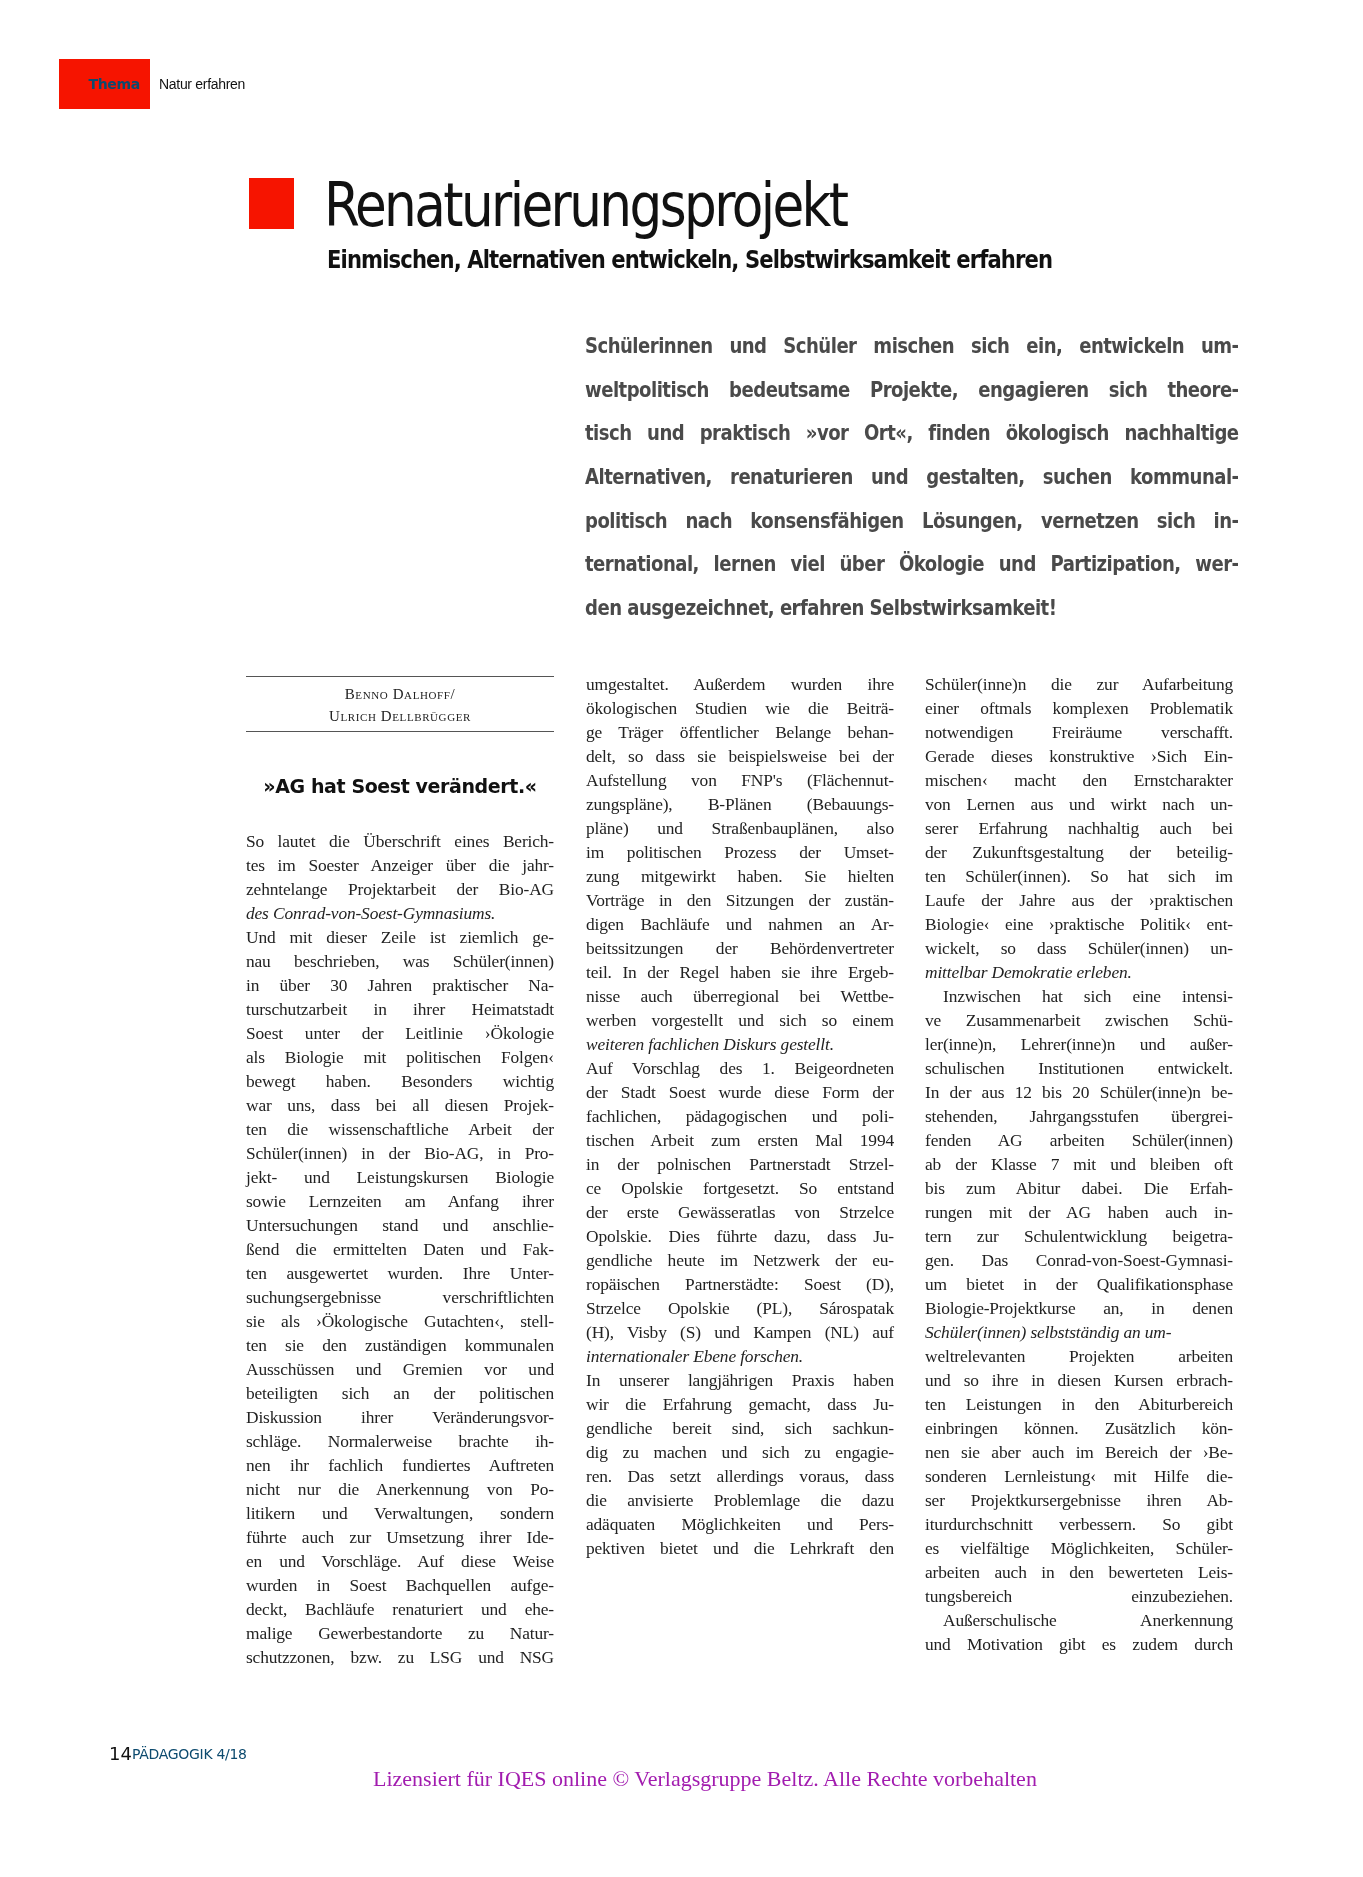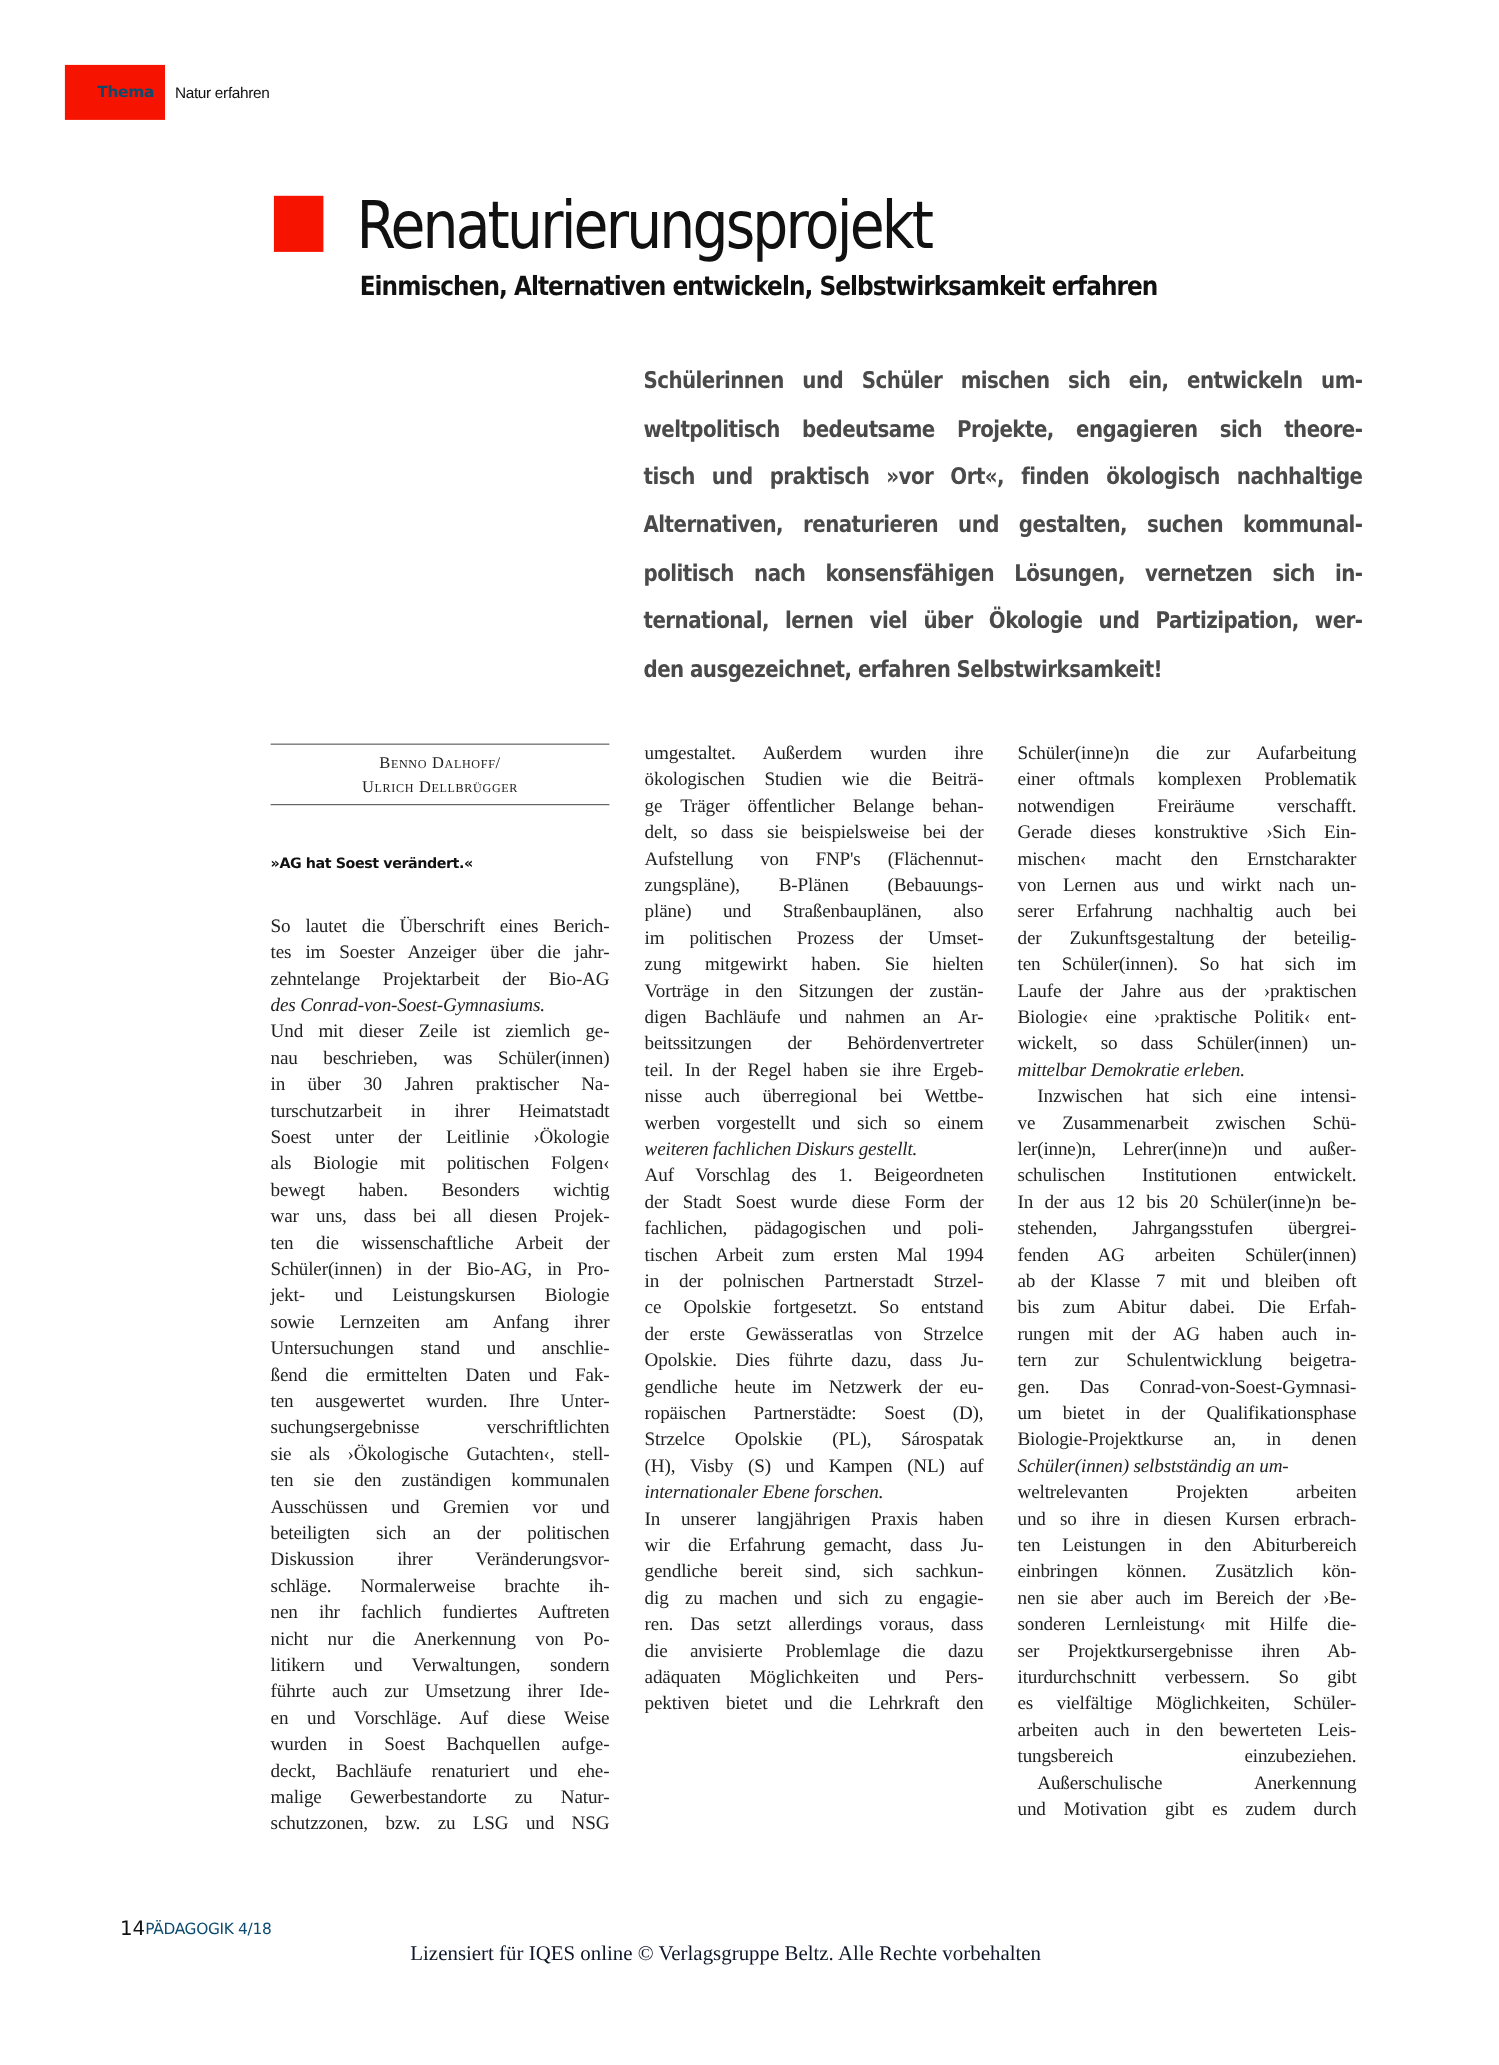--- a/index.html
+++ b/index.html
@@ -12,29 +12,29 @@
   .subtitle { position: absolute; left: 327px; top: 245px; font-family: "DejaVu Sans", sans-serif; font-weight: bold; font-size: 24px; line-height: 30px; color: #111; letter-spacing: -1px; transform: scaleX(0.88); transform-origin: left top; white-space: nowrap; }
   .lead { position: absolute; left: 585px; top: 325px; width: 655px; }
   .lead-line { font-family: "DejaVu Sans", sans-serif; font-weight: bold; font-size: 21px; line-height: 43.7px; height: 43.7px; color: #4a4a4a; white-space: nowrap; letter-spacing: -0.6px; text-align: justify; text-align-last: justify; transform: scaleX(0.86); transform-origin: left top; width: 760px; }
   .lead-line.last { text-align-last: left; }
   .col { position: absolute; top: 672px; width: 308px; }
   .col1 { left: 246px; }
   .col2 { left: 586px; }
   .col3 { left: 925px; }
   .author-box { border-top: 1.5px solid #555; border-bottom: 1.5px solid #555; padding: 6px 0 4px; text-align: center; margin-bottom: 42px; margin-top: 4px; }
   .author-line { font-family: "Liberation Serif", serif; font-size: 15px; line-height: 22px; font-variant: small-caps; letter-spacing: 0.6px; color: #222; }
-  .section-head { font-family: "DejaVu Sans", sans-serif; font-weight: bold; font-size: 13px; line-height: 24px; color: #111; letter-spacing: -0.4px; }
+  .section-head { font-family: "DejaVu Sans", sans-serif; font-weight: bold; font-size: 19px; line-height: 24px; text-align: center; color: #111; letter-spacing: -0.4px; }
   .h1 { margin-bottom: 31px; }
   .h2 { margin-top: 23px; margin-bottom: 28px; }
   .line { font-family: "Liberation Serif", serif; font-size: 17.4px; line-height: 24px; height: 24px; color: #222; white-space: nowrap; text-align: justify; text-align-last: justify; letter-spacing: -0.15px; }
   .line.end { text-align-last: left; font-style: italic; }
   .line.indent { padding-left: 18px; }
   .footer-page { position: absolute; left: 109px; top: 1743px; font-family: "DejaVu Sans", sans-serif; font-weight: normal; font-size: 18px; color: #111; }
   .footer-mag { position: absolute; left: 132px; top: 1746px; font-family: "DejaVu Sans", sans-serif; font-size: 14px; color: #0c4a6e; letter-spacing: -0.3px; }
-  .footer-license { position: absolute; left: 373px; top: 1766px; font-family: "Liberation Serif", serif; font-size: 19px; color: #0f172a; white-space: nowrap; text-align: right; }
+  .footer-license { position: absolute; left: 373px; top: 1766px; font-family: "Liberation Serif", serif; font-size: 22px; color: #a21caf; white-space: nowrap; text-align: right; }
 </style>
 </head>
 <body>
 
 <div class="tag-box"></div>
 <div class="tag-label">Thema</div>
 <div class="tag-topic">Natur erfahren</div>
 
 <div class="title-square"></div>
 <div class="title">Renaturierungsprojekt</div>

